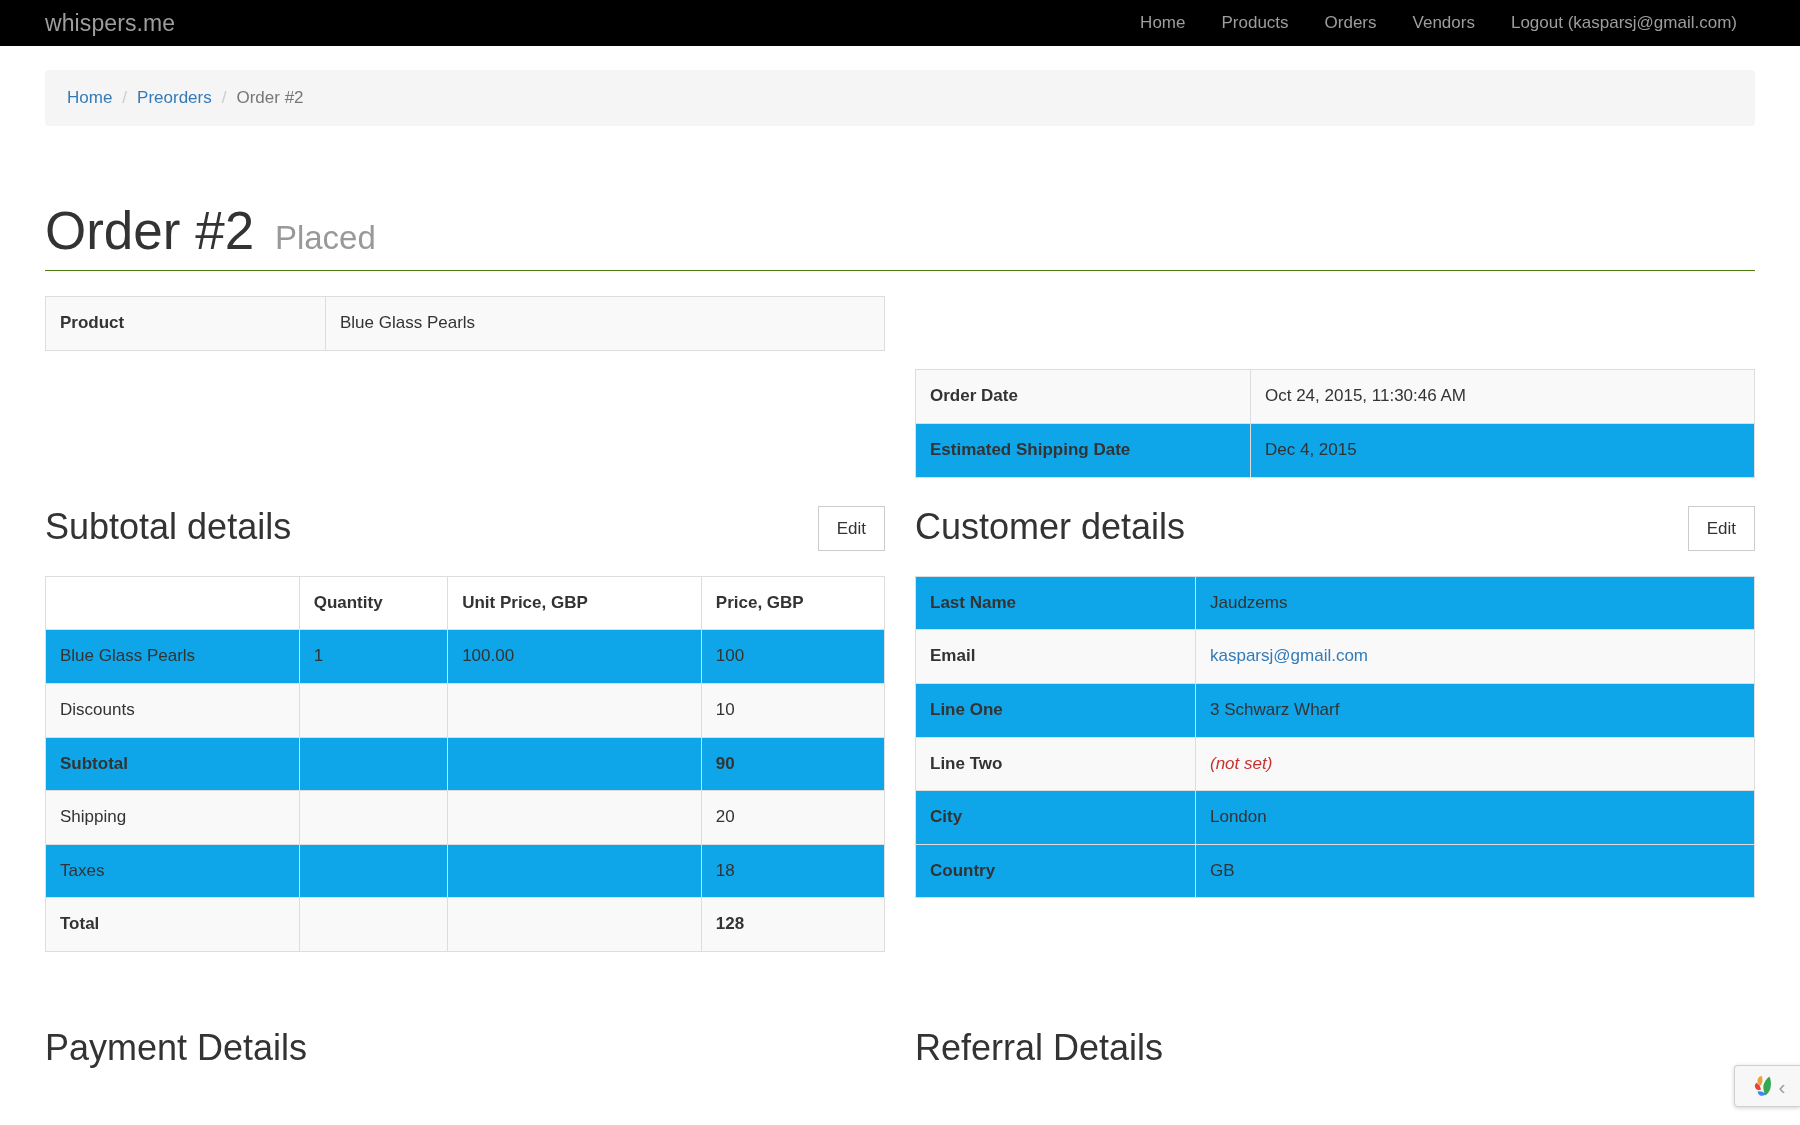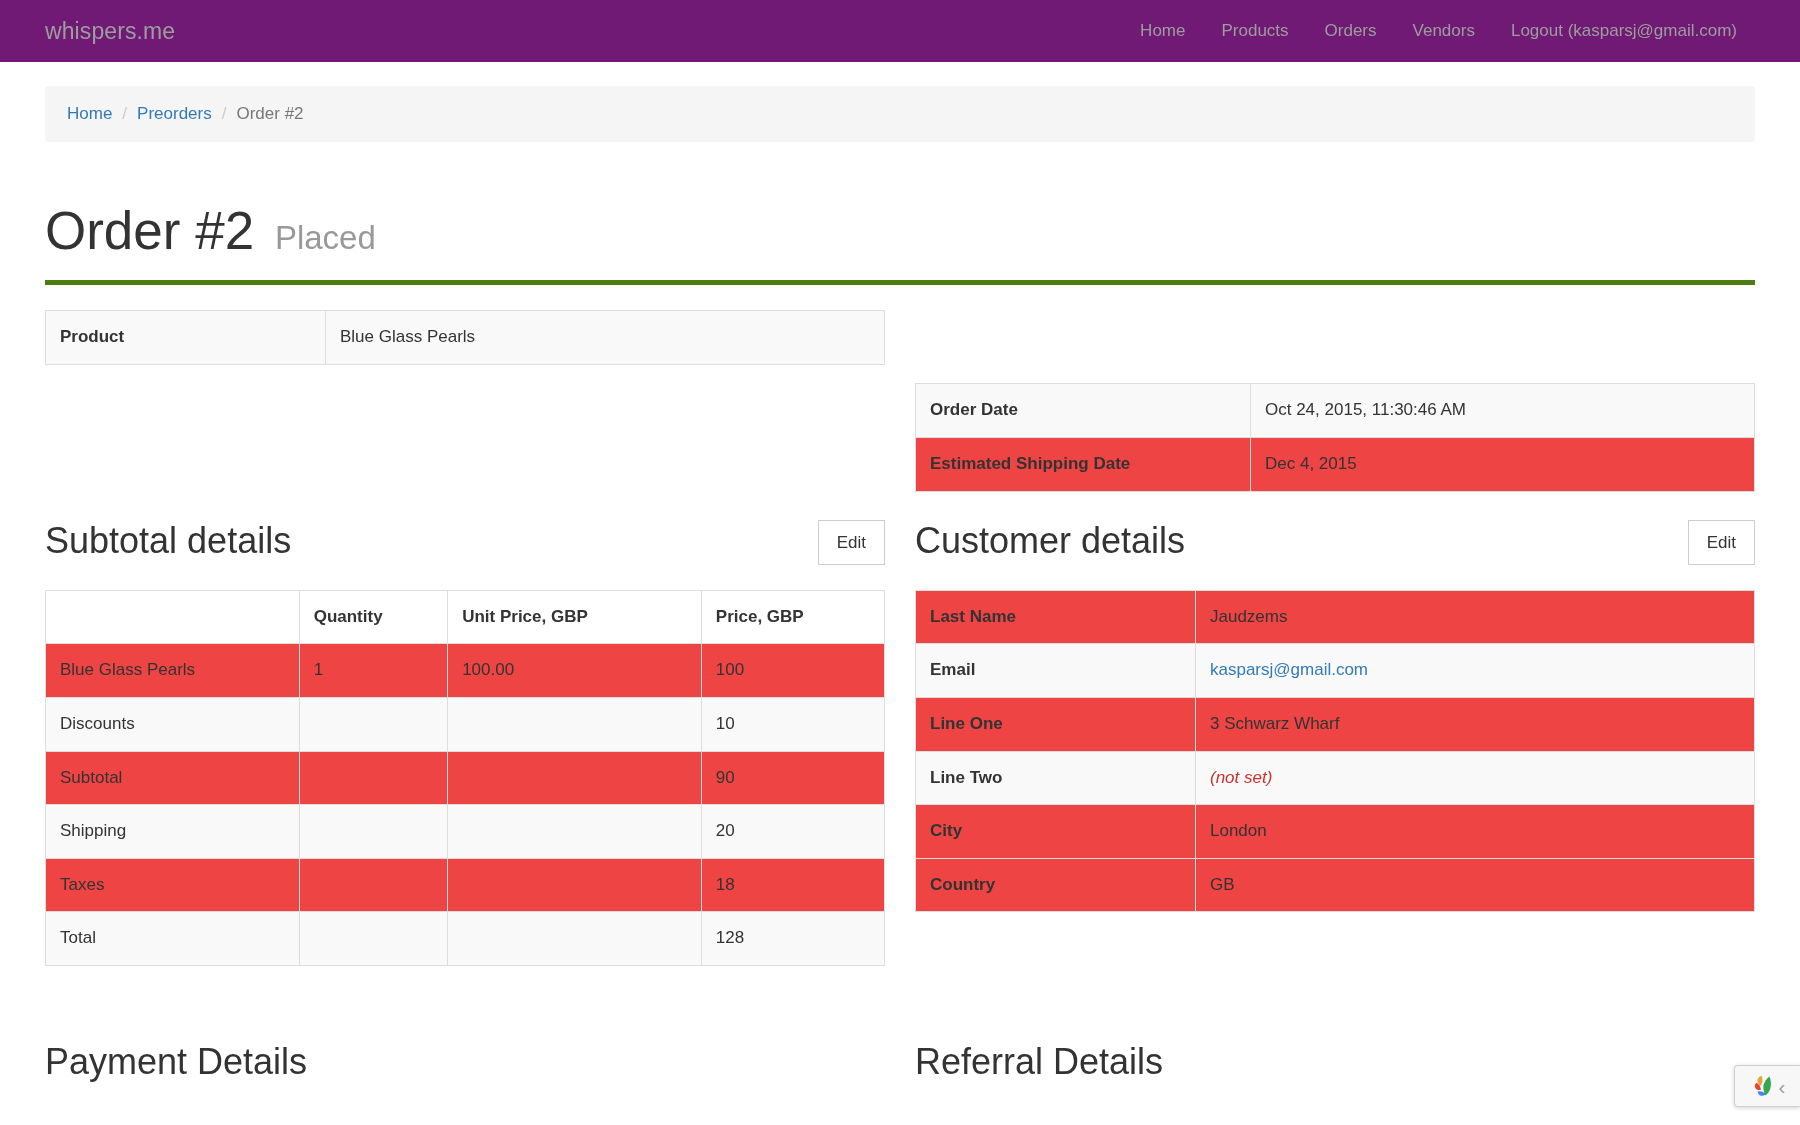--- a/index.html
+++ b/index.html
@@ -7,22 +7,22 @@
     margin: 0; padding: 0;
     width: 1800px; height: 1125px;
     overflow: hidden;
     background: #ffffff;
     font-family: "Liberation Sans", sans-serif;
     -webkit-font-smoothing: antialiased;
   }
 
   
   .navbar {
-    height: 62px;
-    background: #701a75;
+    height: 46px;
+    background: #000000;
     display: flex;
     align-items: center;
     justify-content: space-between;
     padding: 0 0 0 0;
   }
   .navbar-inner {
     width: 1710px;
     margin: 0 auto;
     display: flex;
     align-items: center;
@@ -78,23 +78,23 @@
     text-decoration: none;
   }
   .breadcrumb .sep {
     color: #cccccc;
     padding: 0 10px;
   }
   .breadcrumb .current { color: #777777; }
 
   
   .page-header {
-    margin: 60px 0 25px 0;
-    padding-bottom: 20px;
-    border-bottom: 5px solid #4d7c0f;
+    margin: 76px 0 25px 0;
+    padding-bottom: 10px;
+    border-bottom: 1px solid #4d7c0f;
   }
   .page-header h1 {
     margin: 0;
     font-size: 53px;
     font-weight: normal;
     color: #333333;
     line-height: 1.1;
   }
   .page-header h1 small {
     font-size: 33px;
@@ -160,22 +160,22 @@
   table.tbl th, table.tbl td {
     border: 1px solid #dddddd;
     padding: 14px 14px;
     text-align: left;
     vertical-align: middle;
     line-height: 1.45;
     height: 45px;
   }
   table.tbl th { font-weight: bold; }
   table.tbl tbody tr.odd > * { background: #f9f9f9; }
-  table.tbl tbody tr.even > * { background: #ef4444; }
-  table.tbl td.bold, table.tbl th.bold { font-weight: normal; }
+  table.tbl tbody tr.even > * { background: #0ea5e9; }
+  table.tbl td.bold, table.tbl th.bold { font-weight: bold; }
   table.tbl a { color: #337ab7; text-decoration: none; }
   .notset { color: #c9302c; font-style: italic; }
 
   .kv-key { width: 280px; }
   .kv-key-wide { width: 335px; }
 
   .co-c1 { width: 205px; }
   .co-c2 { width: 120px; }
   .co-c3 { width: 205px; }
   .co-c4 { width: 148px; }

